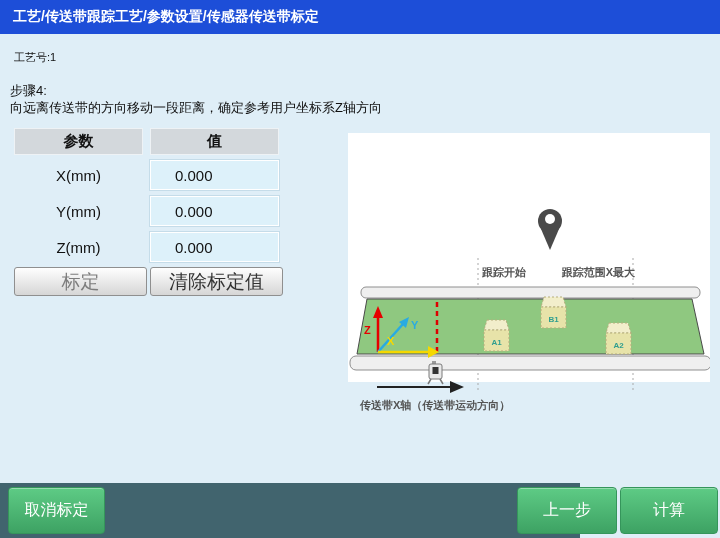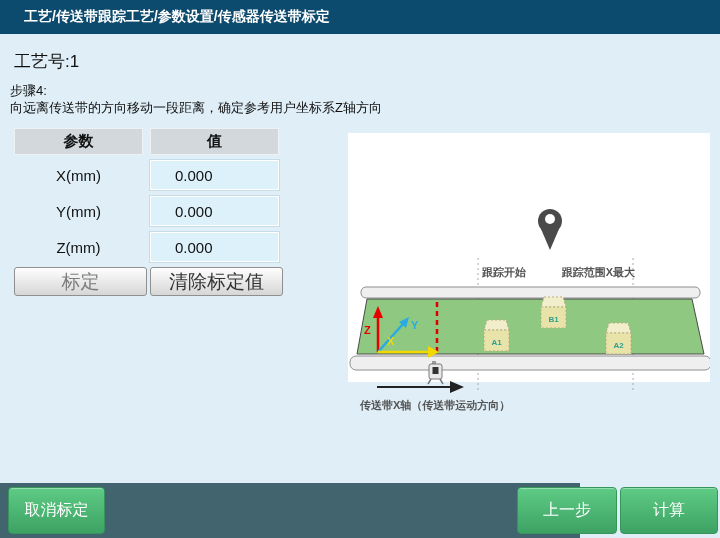--- a/index.html
+++ b/index.html
@@ -2,26 +2,26 @@
 <html><head>
 <meta charset="utf-8">
 <style>
   * { box-sizing: border-box; }
   body { margin: 0; font-family: "Liberation Sans", "DejaVu Sans", sans-serif; background: #9aa5ab; }
   .app { position: relative; width: 720px; height: 538px; background: #dfeef7; overflow: hidden; }
 
   
   .titlebar {
     position: absolute; top: 0; left: 0; width: 720px; height: 34px;
-    background: #0c4a6e; color: #ffffff; font-size: 14px; font-weight: bold;
-    display: flex; align-items: center; padding-left: 24px;
+    background: #1d4ed8; color: #ffffff; font-size: 14px; font-weight: bold;
+    display: flex; align-items: center; padding-left: 13px;
   }
 
   
-  .proc-no { position: absolute; left: 14px; top: 50px; font-size: 17px; color: #111; }
+  .proc-no { position: absolute; left: 14px; top: 50px; font-size: 11px; color: #111; }
   .step-title { position: absolute; left: 10px; top: 82px; font-size: 13px; color: #111; }
   .step-desc { position: absolute; left: 10px; top: 99px; font-size: 13px; color: #111; }
 
   
   .hdr-cell {
     position: absolute; top: 128px; height: 27px; width: 129px;
     background: #d3d8dc; border: 1px solid #eef2f5;
     display: flex; align-items: center; justify-content: center;
     font-size: 15px; font-weight: bold; color: #111;
   }

